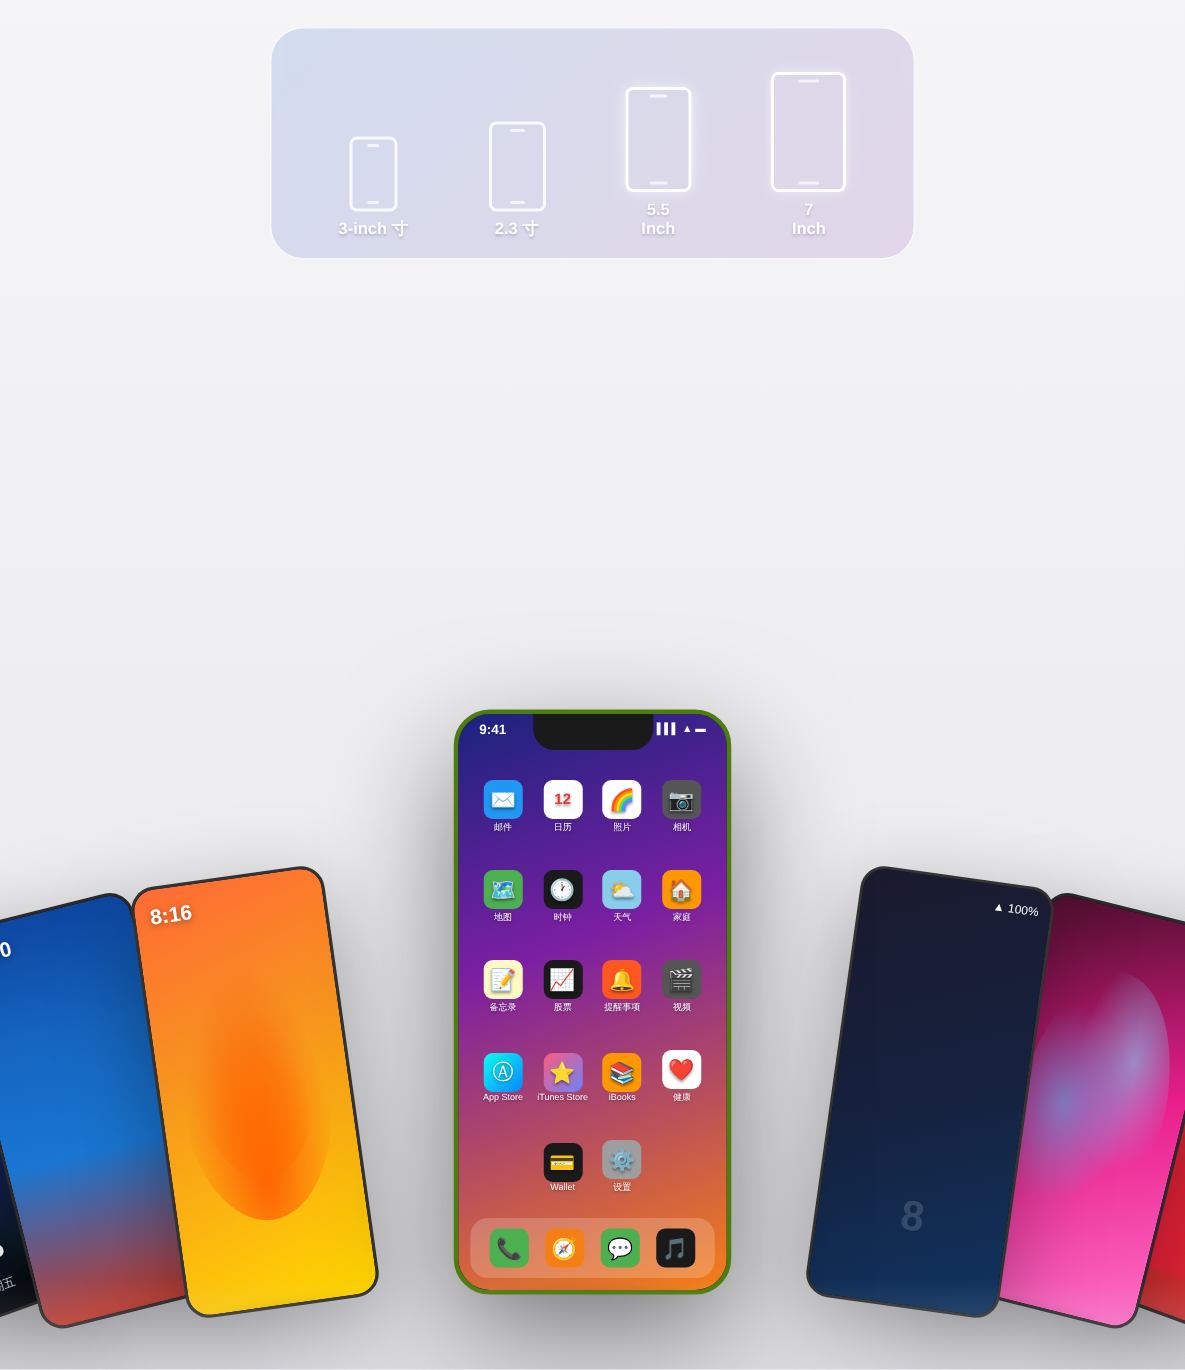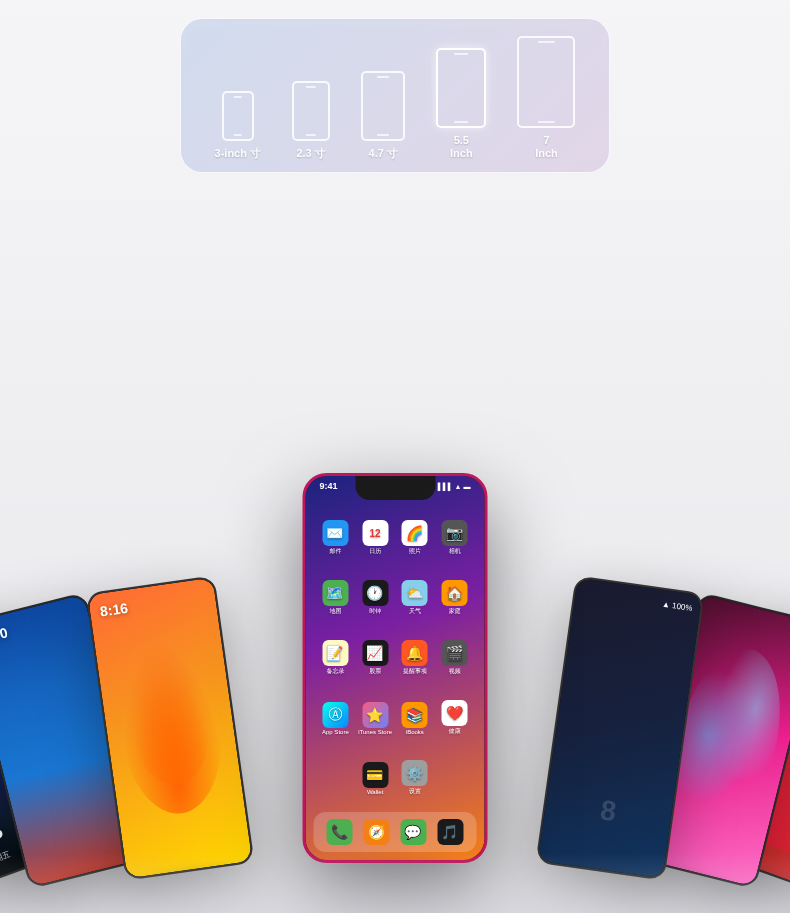--- a/index.html
+++ b/index.html
@@ -114,21 +114,21 @@
 
     
     .phone-center {
       width: 185px;
       height: 390px;
       bottom: 30px;
       left: 50%;
       transform: translateX(-50%);
       z-index: 10;
       border-radius: 24px;
-      border: 3px solid #be185d;
+      border: 3px solid #4d7c0f;
       background: #1a1a1a;
       box-shadow: 0 30px 80px rgba(0,0,0,0.5), inset 0 0 0 1px #333;
     }
 
     .phone-screen {
       width: 100%;
       height: 100%;
       border-radius: 21px;
       overflow: hidden;
       position: relative;
@@ -436,24 +436,20 @@
 <div class="size-selector">
   <div class="size-item">
     <div class="phone-outline"></div>
     <div class="size-label">3-inch 寸</div>
   </div>
   <div class="size-item">
     <div class="phone-outline"></div>
     <div class="size-label">2.3 寸</div>
   </div>
   <div class="size-item">
-    <div class="phone-outline"></div>
-    <div class="size-label">4.7 寸</div>
-  </div>
-  <div class="size-item">
     <div class="phone-outline" style="border-color:rgba(255,255,255,1);box-shadow:0 0 10px rgba(255,255,255,0.6);"></div>
     <div class="size-label">5.5<br>Inch</div>
   </div>
   <div class="size-item">
     <div class="phone-outline"></div>
     <div class="size-label">7<br>Inch</div>
   </div>
 </div>
 
 <div class="phones-container">

